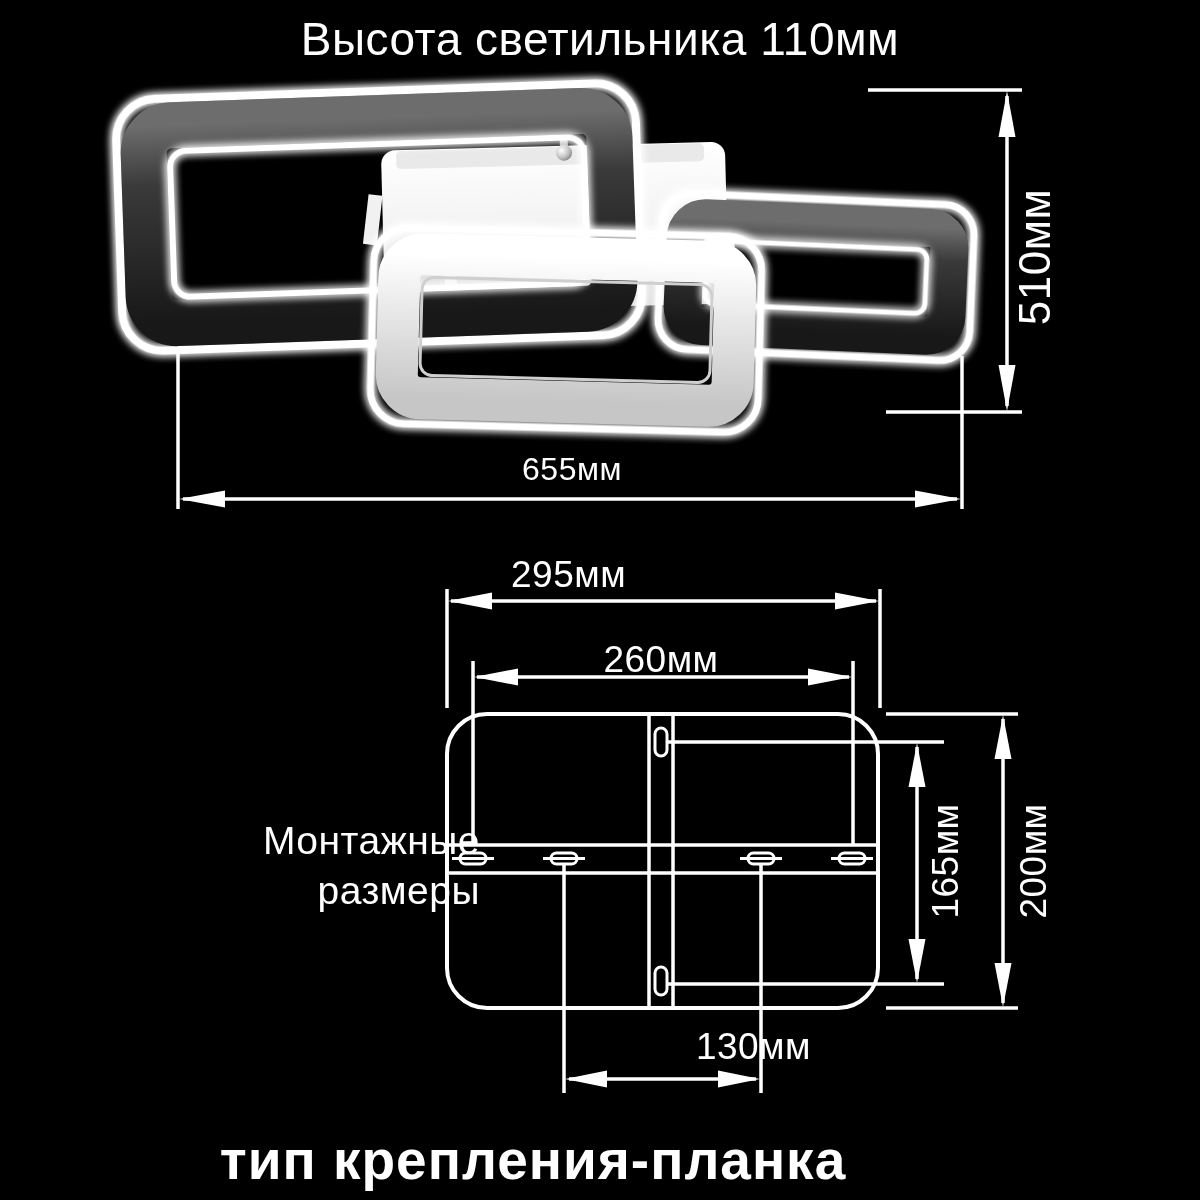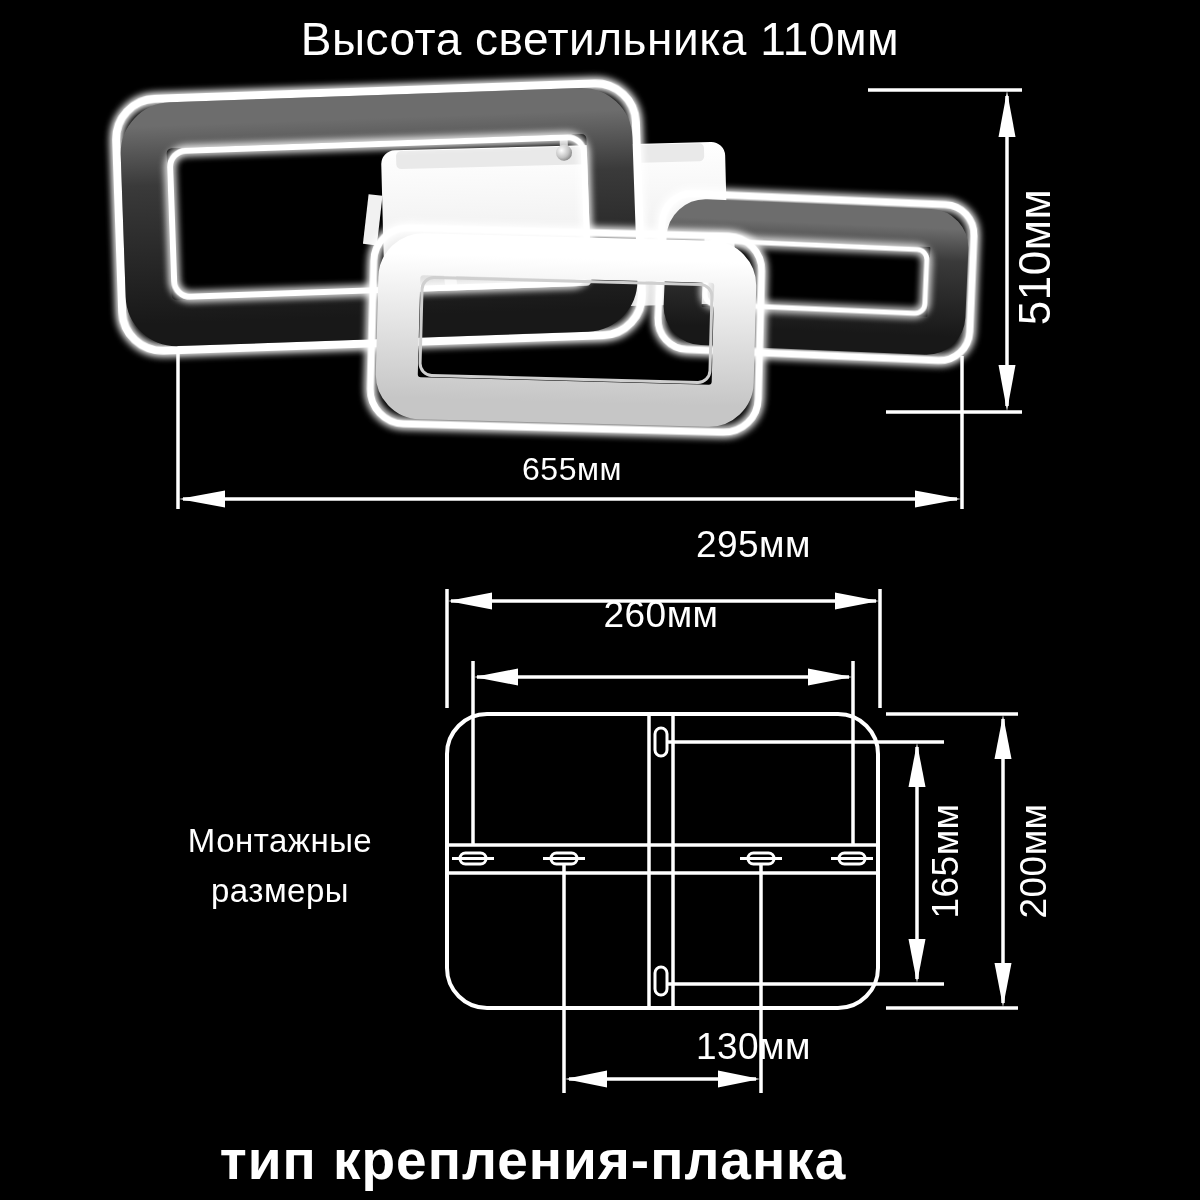--- a/index.html
+++ b/index.html
@@ -4,26 +4,26 @@
 <style>
   html,body{margin:0;padding:0;background:#000;}
   .canvas{
     position:relative;width:1200px;height:1200px;background:#000;overflow:hidden;
     font-family:"Liberation Sans", sans-serif;color:#fff;border-radius:24px;
   }
   .lbl{position:absolute;white-space:nowrap;color:#fff;letter-spacing:.5px;}
   #title{top:12px;left:0;width:1200px;font-size:46px;text-align:center;}
   #dim655{top:451px;left:422px;width:300px;font-size:32px;text-align:center;}
   #dim510{top:234px;left:950px;width:170px;height:46px;line-height:46px;font-size:44px;text-align:center;transform:rotate(-90deg);}
-  #dim295{top:524px;left:511px;width:300px;font-size:37px;text-align:right;}
-  #dim260{top:594px;left:511px;width:300px;font-size:37px;text-align:center;}
+  #dim295{top:554px;left:511px;width:300px;font-size:37px;text-align:left;}
+  #dim260{top:639px;left:511px;width:300px;font-size:37px;text-align:center;}
   #dim130{top:1026px;left:511px;width:300px;font-size:37px;text-align:right;}
   #dim165{top:842px;left:876px;width:140px;height:38px;line-height:38px;font-size:37px;text-align:center;transform:rotate(-90deg);}
   #dim200{top:842px;left:964px;width:140px;height:38px;line-height:38px;font-size:37px;text-align:center;transform:rotate(-90deg);}
-  #mountLbl{top:816px;left:80px;width:400px;font-size:33px;line-height:50px;text-align:center;}
+  #mountLbl{top:816px;left:80px;width:400px;font-size:39px;line-height:50px;text-align:right;}
   #footer{top:1128px;left:0;width:1066px;font-size:55px;font-weight:bold;text-align:center;letter-spacing:1px;}
   svg{position:absolute;left:0;top:0;}
 </style>
 </head>
 <body>
 
 <div class="canvas">
 
   <svg width="1200" height="1200" viewBox="0 0 1200 1200">
     <defs>

